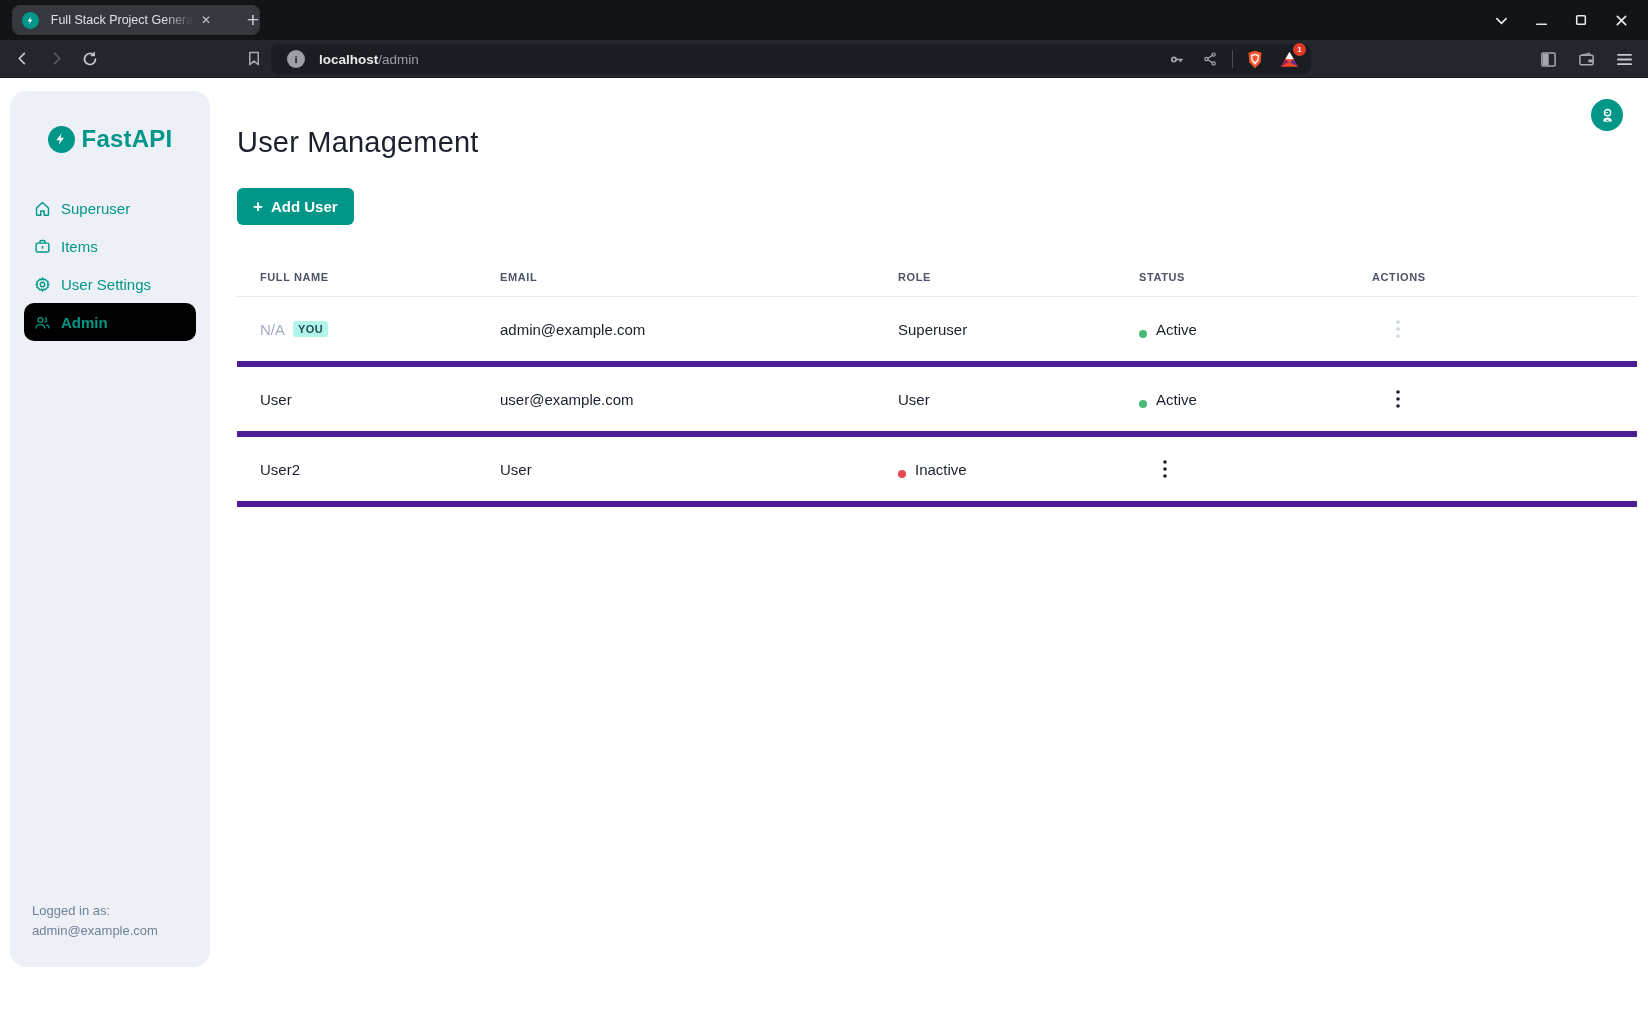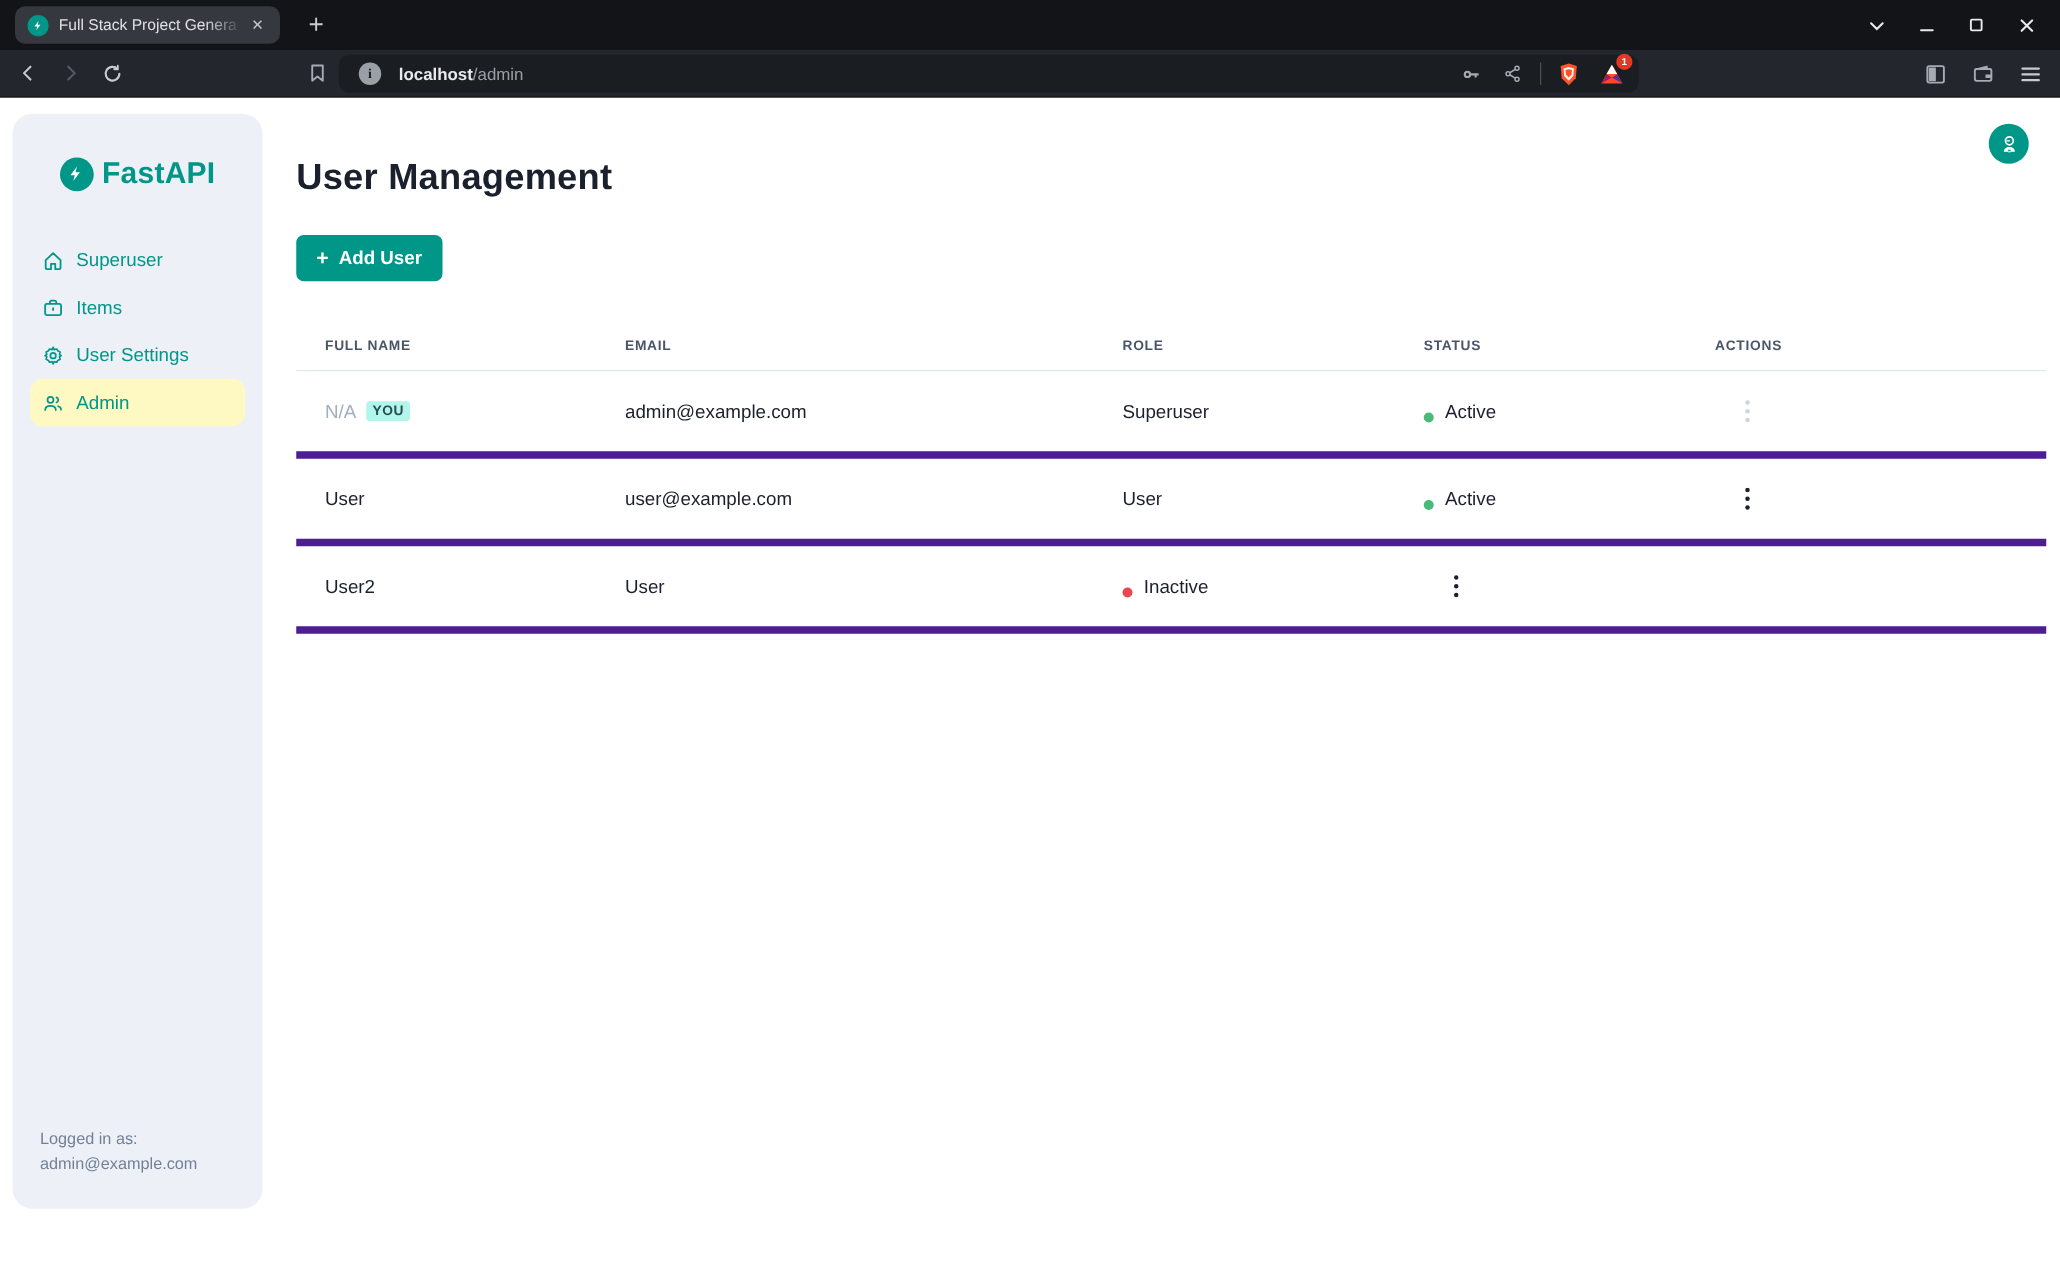--- a/index.html
+++ b/index.html
@@ -2,22 +2,22 @@
 <html><head>
 <meta charset="utf-8">
 <style>
   * { margin:0; padding:0; box-sizing:border-box; }
   html,body { width:1648px; height:1025px; overflow:hidden; background:#000; }
   body { font-family:"Liberation Sans", sans-serif; }
   .window { width:1648px; height:1025px; position:relative; background:#fff; }
 
   
   .tabbar { position:absolute; top:0; left:0; width:100%; height:40px; background:#121418; }
-  .tab { position:absolute; left:12px; top:5px; width:212px; height:30px; background:#35383F;
-         border-radius:8px; display:flex; align-items:center; padding:0 8px 0 10px; }
+  .tab { position:absolute; left:12px; top:5px; width:248px; height:30px; background:#35383F;
+         border-radius:8px; display:flex; align-items:center; padding:0 8px 0 10px;text-align:center; }
   .favicon { width:17px; height:17px; border-radius:50%; background:#009688; flex:none;
              display:flex; align-items:center; justify-content:center; }
   .favicon svg { width:9px; height:9px; }
   .tab-title { color:#DFE1E5; font-size:12.5px; margin-left:8px; white-space:nowrap; overflow:hidden;
                width:150px; -webkit-mask-image:linear-gradient(90deg,#000 78%,transparent 98%);
                mask-image:linear-gradient(90deg,#000 78%,transparent 98%); }
   .tab-close { color:#C3C7CD; font-size:12px; width:18px; height:18px; border-radius:4px;
                display:flex; align-items:center; justify-content:center; cursor:pointer; flex:none; }
   .newtab-btn { position:absolute; left:240px; top:7px; width:26px; height:26px; color:#C8CCD2;
                 font-size:21px; font-weight:300; display:flex; align-items:center; justify-content:center;
@@ -57,29 +57,29 @@
   .sidebar { position:absolute; left:10px; top:12px; width:200px; height:876px;
              background:#EDF1F7; border-radius:16px; }
   .logo { display:flex; align-items:center; justify-content:center; gap:7px; margin-top:34px; }
   .logo-mark { width:27px; height:27px; border-radius:50%; background:#009688;
                display:flex; align-items:center; justify-content:center; }
   .logo-mark svg { width:14px; height:14px; }
   .logo-text { color:#009688; font-size:24px; font-weight:700; letter-spacing:0.2px; }
   .nav { margin-top:36px; padding:0 14px; display:flex; flex-direction:column; }
   .nav-item { display:flex; align-items:center; gap:10px; height:38px; padding:0 10px;
               border-radius:10px; color:#009688; font-size:15px; cursor:pointer; }
-  .nav-item.active { background:#fef9c3; }
+  .nav-item.active { background:#000000;font-weight:bold; }
   .nav-item svg { flex:none; }
   .sidebar-footer { position:absolute; left:22px; bottom:26px; color:#718096; font-size:13px; line-height:20px; }
 
   .avatar-btn { position:absolute; right:25px; top:20px; width:32px; height:32px; border-radius:50%;
                 background:#009688; display:flex; align-items:center; justify-content:center; cursor:pointer; }
 
   .main { position:absolute; left:237px; top:0; width:1400px; }
-  .page-title { margin-top:47px; font-size:29px; font-weight:700; color:#1A202C; letter-spacing:0.2px; }
+  .page-title { margin-top:47px; font-size:29px; font-weight:400; color:#1A202C; letter-spacing:0.2px; }
   .add-user-btn { margin-top:29px; display:inline-flex; align-items:center; gap:8px; height:37px;
                   background:#009688; color:#fff; font-size:15px; font-weight:700; border:none;
                   border-radius:6px; padding:0 16px; cursor:pointer; font-family:inherit; }
   .add-user-btn .plus { font-size:17px; font-weight:700; line-height:1; }
 
   .table { margin-top:32px; width:1400px; }
   .trow { display:grid; grid-template-columns:240px 398px 241px 233px 242px; padding:0 23px; align-items:center; }
   .thead { height:40px; border-bottom:1px solid #E2E8F0; }
   .th { font-size:11px; font-weight:700; color:#4A5568; letter-spacing:0.6px; }
   .tbody-row { height:70px; border-bottom:6px solid #4c1d95; font-size:15px; color:#1A202C; }

